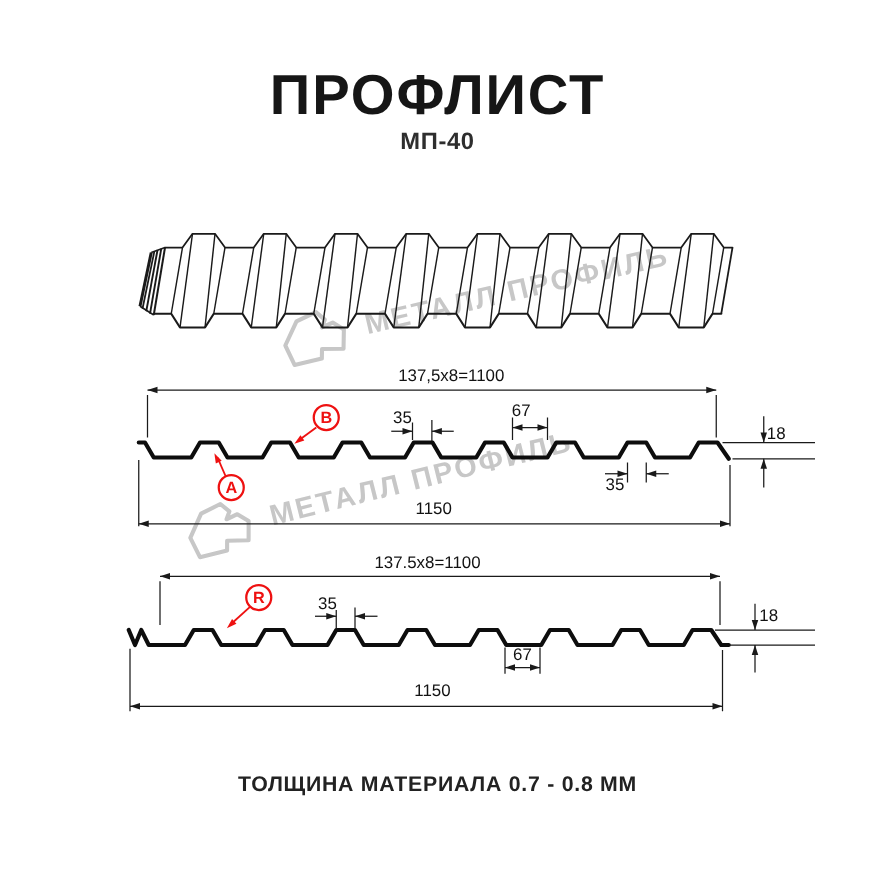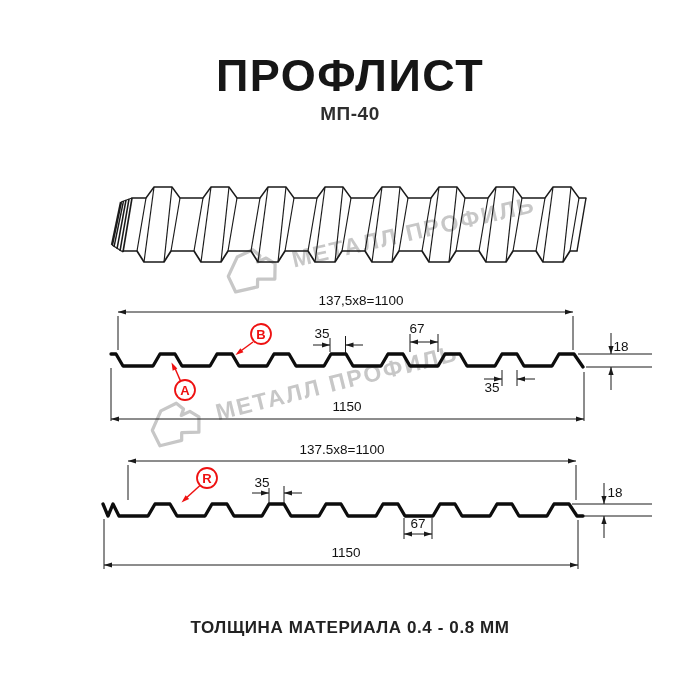--- a/index.html
+++ b/index.html
@@ -177,14 +177,14 @@
   <span class="callout" style="left:185px;top:390px;">A</span>
   <span class="callout" style="left:261px;top:334px;">B</span>
 
   <span class="lbl" style="left:342px;top:442px;">137.5x8=1100</span>
   <span class="lbl" style="left:262px;top:475px;">35</span>
   <span class="lbl" style="left:418px;top:516px;">67</span>
   <span class="lbl" style="left:615px;top:485px;">18</span>
   <span class="lbl" style="left:346px;top:545px;">1150</span>
   <span class="callout" style="left:207px;top:478px;">R</span>
 
-  <div class="footer">ТОЛЩИНА МАТЕРИАЛА 0.4 - 0.8 ММ</div>
+  <div class="footer">ТОЛЩИНА МАТЕРИАЛА 0.7 - 0.8 ММ</div>
 </div>
 
 </body></html>

